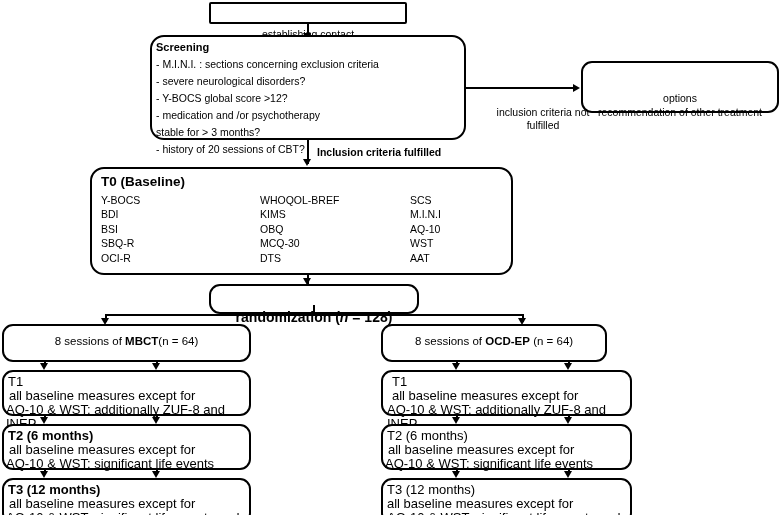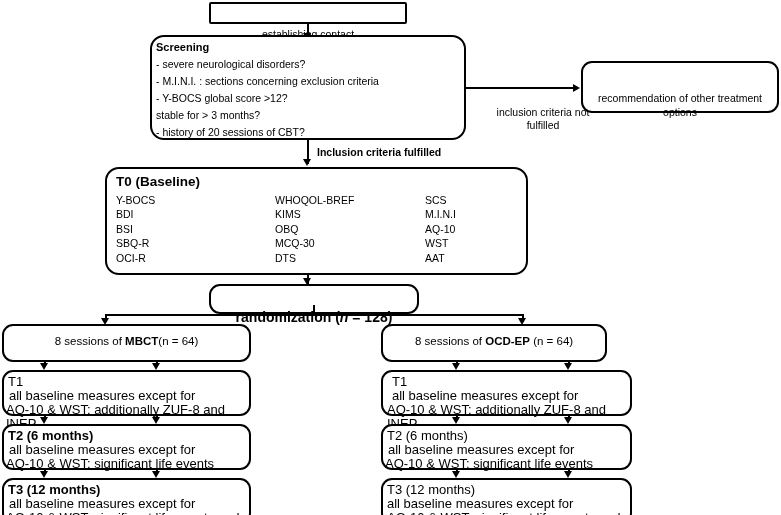--- a/index.html
+++ b/index.html
@@ -122,48 +122,49 @@
     <div class="ctr" style="padding-top:4px;">
       <span>establishing contact</span>
     </div>
   </div>
 
   <div class="vline" style="left:307px; top:24px; height:12px;"></div>
   <div class="arrow-d" style="left:303px; top:33px;"></div>
 
   <div class="box round-lg" style="left:150px; top:35px; width:316px; height:105px;">
     <div class="scr-head">Screening</div>
+    <div class="scr-line">- M.I.N.I. : sections concerning  exclusion  criteria</div>
     <div class="scr-line">- severe neurological  disorders?</div>
-    <div class="scr-line">- M.I.N.I. : sections concerning  exclusion  criteria</div>
     <div class="scr-line">- Y-BOCS global  score  &gt;12?</div>
+    <div class="scr-line">- medication   and /or psychotherapy</div>
     <div class="scr-line">  stable for &gt; 3 months?</div>
     <div class="scr-line">- history of 20 sessions  of CBT?</div>
   </div>
 
   <div class="hline" style="left:466px; top:87px; width:110px;"></div>
   <div class="arrow-r" style="left:573px; top:83.5px;"></div>
   <div class="lbl c" style="left:478px; top:106px; width:130px;">
     <div>inclusion   criteria not</div>
     <div>fulfilled</div>
   </div>
 
   <div class="box round" style="left:581px; top:61px; width:198px; height:52px;">
     <div class="ctr" style="padding-top:9px;">
+      <div>options</div>
       <div>recommendation   of other treatment</div>
-      <div>options</div>
     </div>
   </div>
 
   <div class="vline" style="left:307px; top:140px; height:24px;"></div>
   <div class="arrow-d" style="left:303px; top:159px;"></div>
   <div class="lbl" style="left:317px; top:146px;font-weight:bold;">
     <span>Inclusion  criteria fulfilled</span>
   </div>
 
-  <div class="box round-lg" style="left:105px; top:167px; width:423px; height:108px;">
+  <div class="box round-lg" style="left:90px; top:167px; width:423px; height:108px;">
     <div class="bl-title">T0 (Baseline)</div>
     <div class="bl-cols">
       <div class="bl-col c1">
         <div>Y-BOCS</div>
         <div>BDI</div>
         <div>BSI</div>
         <div>SBQ-R</div>
         <div>OCI-R</div>
       </div>
       <div class="bl-col c2">

